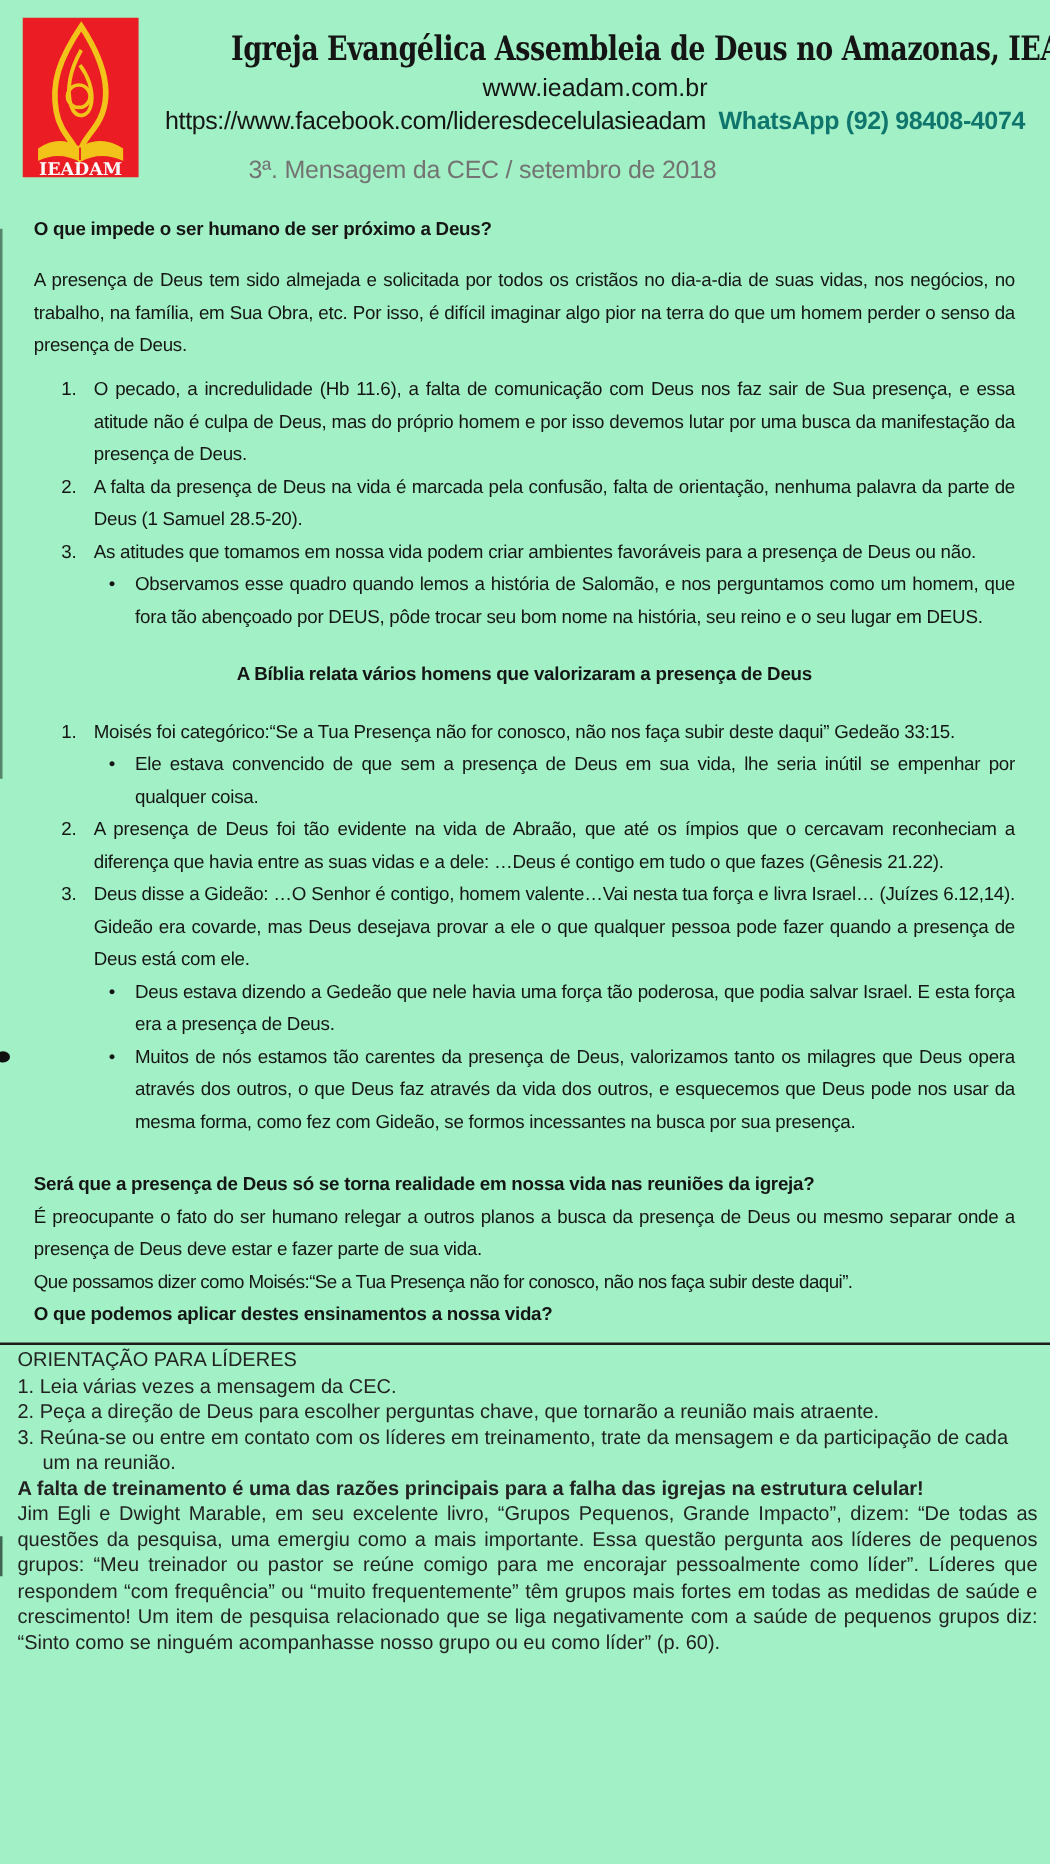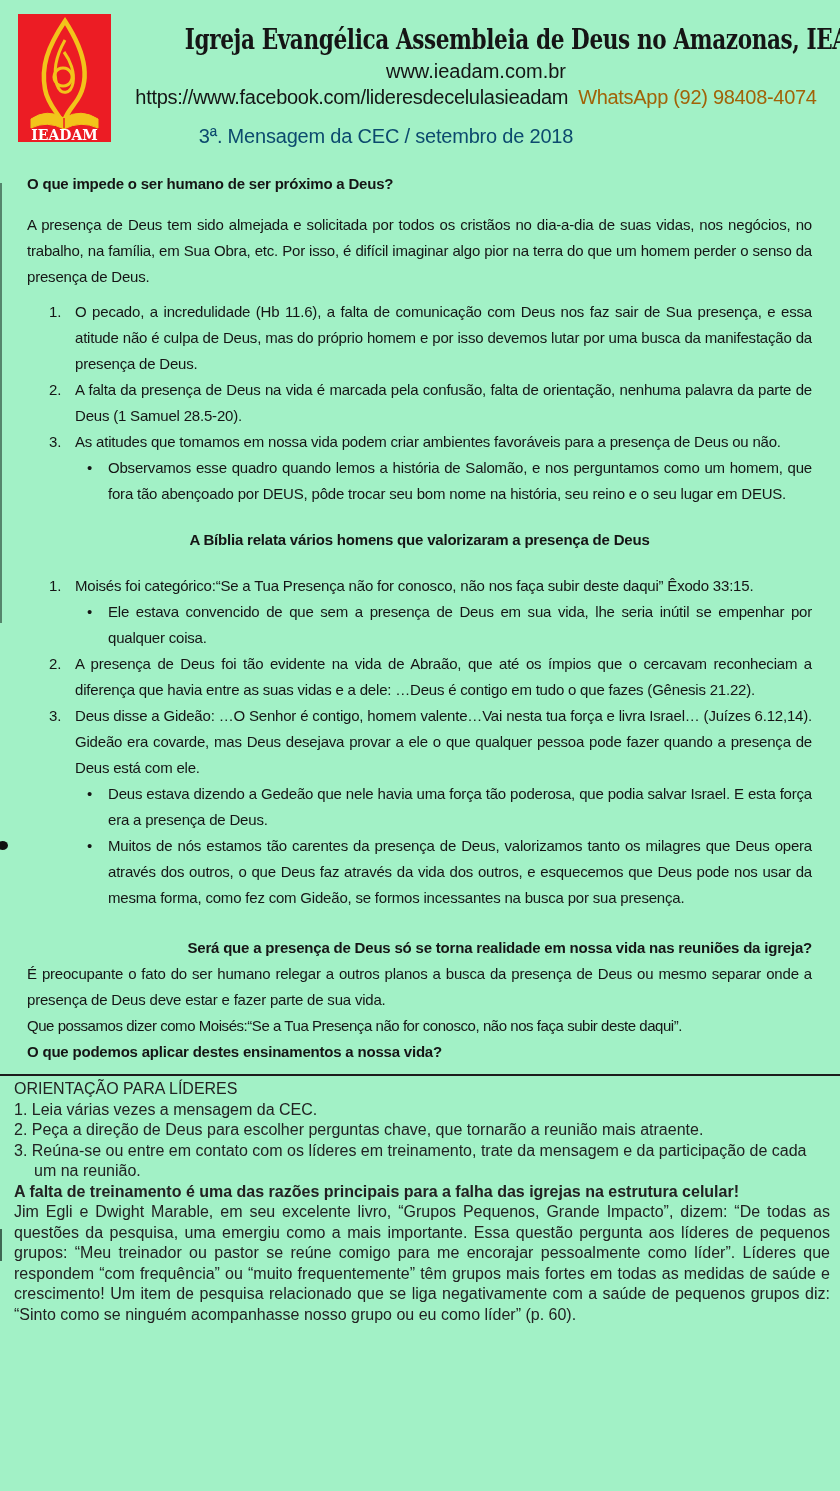--- a/index.html
+++ b/index.html
@@ -20,41 +20,41 @@
   .header-text{padding-left:112px;text-align:center;}
   .doc-title{
     font-family:"DejaVu Serif",serif;
     font-weight:bold;font-size:27px;line-height:32px;
     letter-spacing:-0.5px;
     transform:scaleX(0.8);transform-origin:50% 50%;
     white-space:nowrap;
   }
   .www{font-size:20px;line-height:26px;margin-top:2px;}
   .fb-line{font-size:20px;line-height:27px;letter-spacing:-0.3px;white-space:nowrap;}
-  .wa{color:#a16207;font-weight:normal;margin-left:10px;margin-top:41px;}
+  .wa{color:#0f766e;font-weight:bold;margin-left:10px;margin-top:41px;}
   .msg-block{
     margin-top:12px;text-align:center;padding-right:68px;
-    color:#0c4a6e;font-size:20px;line-height:26px;letter-spacing:-0.2px;
+    color:#737373;font-size:20px;line-height:26px;letter-spacing:-0.2px;
   }
   
   .content{margin:0 28px 0 27px;font-size:15px;line-height:26px;letter-spacing:-0.2px;}
   .q{font-weight:bold;}
   .q1{margin-top:22px;}
   .intro{margin-top:15px;text-align:justify;}
   .list{margin-top:9px;}
   .li{display:flex;margin-left:22px;}
   .li .num{flex:0 0 26px;}
   .li .txt{flex:1;text-align:justify;}
   .bullet{display:flex;margin-left:60px;}
   .bullet .dot{flex:0 0 21px;}
   .bullet .dot::before{content:"•";}
   .bullet .txt{flex:1;text-align:justify;}
   .q2{margin-top:20px;text-align:center;}
   .list2{margin-top:20px;}
-  .q3{margin-top:24px;text-align:right;}
+  .q3{margin-top:24px;}
   .closing{text-align:justify;}
   .closing2{letter-spacing:-0.45px;white-space:nowrap;}
   .q4{margin-top:0;}
   
   .rule{height:2px;background:#1c1c1c;margin-top:9px;width:840px;margin-left:-27px;}
   .footer{
     margin:3px 10px 0 14px;
     font-size:16px;line-height:20.5px;color:#222;
   }
   .f-item{padding-left:20px;text-indent:-20px;}
@@ -121,21 +121,21 @@
         <span class="dot"></span>
         <span class="txt">Observamos esse quadro quando lemos a história de Salomão, e nos perguntamos como um homem, que fora tão abençoado por DEUS, pôde trocar seu bom nome na história, seu reino e o seu lugar em DEUS.</span>
       </div>
     </div>
 
     <div class="q q2">A Bíblia relata vários homens que valorizaram a presença de Deus</div>
 
     <div class="list list2">
       <div class="li">
         <span class="num">1.</span>
-        <span class="txt">Moisés foi categórico:“Se a Tua Presença não for conosco, não nos faça subir deste daqui” Êxodo 33:15.</span>
+        <span class="txt">Moisés foi categórico:“Se a Tua Presença não for conosco, não nos faça subir deste daqui” Gedeão 33:15.</span>
       </div>
       <div class="bullet">
         <span class="dot"></span>
         <span class="txt">Ele estava convencido de que sem a presença de Deus em sua vida, lhe seria inútil se empenhar por qualquer coisa.</span>
       </div>
       <div class="li">
         <span class="num">2.</span>
         <span class="txt">A presença de Deus foi tão evidente na vida de Abraão, que até os ímpios que o cercavam reconheciam a diferença que havia entre as suas vidas e a dele: …Deus é contigo em tudo o que fazes (Gênesis 21.22).</span>
       </div>
       <div class="li">

